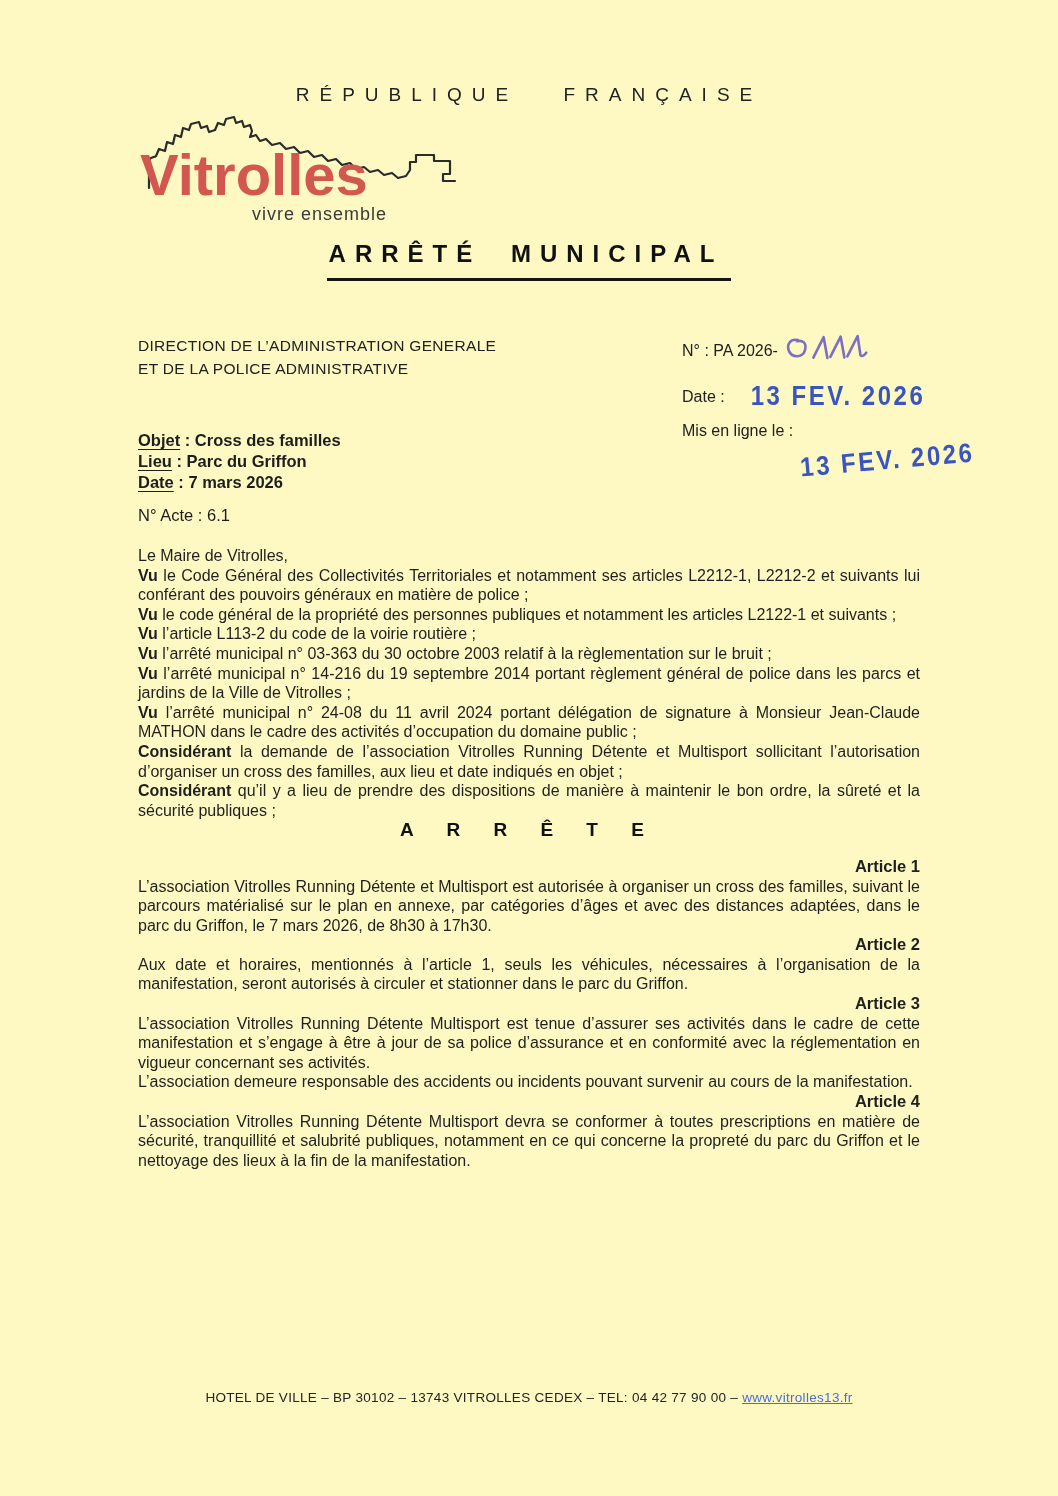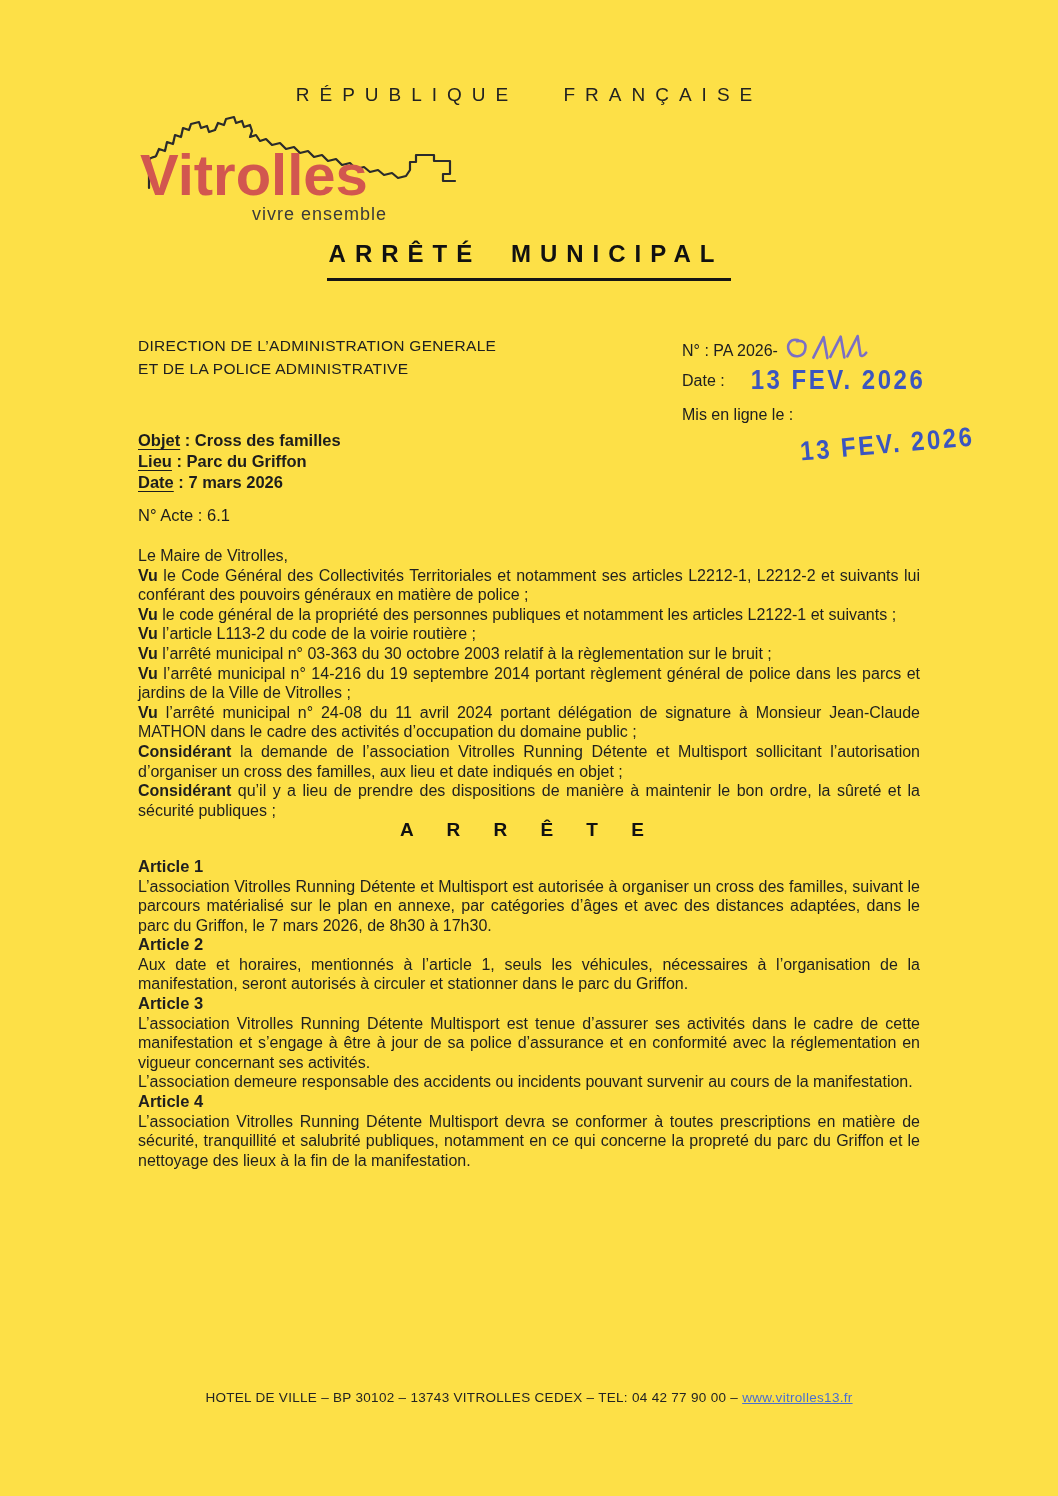--- a/index.html
+++ b/index.html
@@ -1,17 +1,17 @@
 <!DOCTYPE html>
 <html lang="fr"><head>
 <meta charset="utf-8">
 <style>
   html,body{margin:0;padding:0;background:#e8e8e8;}
   .page{
-    position:relative;width:1058px;height:1496px;background:#fde047;
+    position:relative;width:1058px;height:1496px;background:#fef9c3;
     font-family:"Liberation Sans",sans-serif;color:#1d1d1d;overflow:hidden;
     margin:0 auto;
   }
   
   .republic{
     position:absolute;top:84px;left:0;width:100%;text-align:center;
     font-size:19px;letter-spacing:10px;word-spacing:30px;color:#222;
   }
   .logo{position:absolute;top:112px;left:140px;width:360px;height:120px;}
   .logo .skyline{position:absolute;top:0;left:4px;}
@@ -35,40 +35,40 @@
   }
   .meta-right{position:absolute;top:330px;left:682px;font-size:16px;color:#202020;}
   .meta-right .row{white-space:nowrap;}
   .hand-number{display:inline-block;vertical-align:-8px;margin-left:4px;transform:rotate(-2deg);}
   .stamp{
     display:inline-block;color:#3b55c0;font-weight:700;font-size:24px;
     letter-spacing:2.5px;white-space:nowrap;transform:scaleY(1.12);
   }
   .stamp-inline{margin-left:26px;vertical-align:-2px;}
   .stamp-below{margin:6px 0 0 118px;transform:rotate(-5deg) scaleY(1.12);}
-  .row-date{margin-top:2px;}
+  .row-date{margin-top:18px;}
   .row-online{margin-top:12px;}
   
   .subject{position:absolute;top:430px;left:138px;font-size:16.5px;line-height:1.28;}
   .subject .srow{font-weight:700;}
   .subject .slabel{text-decoration:underline;text-underline-offset:3px;}
   .subject .acte{font-weight:400;margin-top:12px;}
   
   .body{
     position:absolute;top:546px;left:138px;width:782px;
     font-size:16px;line-height:19.6px;text-align:justify;color:#1f1f1f;
   }
   .salutation{margin:0 0 15px 0;}
   .body p{margin:0;}
   .lead{font-weight:700;}
   .arrete-heading{
     text-align:center;font-weight:700;font-size:19px;letter-spacing:14px;
     margin:15px 0 0 0;color:#111;
   }
-  .article-heading{font-weight:700;font-size:16.5px;margin:19px 0 0 0;text-align:left;}
+  .article-heading{font-weight:700;font-size:16.5px;margin:19px 0 0 0;text-align:right;}
   .article-heading.first{margin-top:17px;}
   
   .footer{
     position:absolute;top:1390px;left:0;width:100%;text-align:center;
     font-size:13.5px;letter-spacing:.3px;color:#232323;
   }
   .footer a{color:#4a6fd0;text-decoration:underline;}
 </style>
 </head>
 <body>

